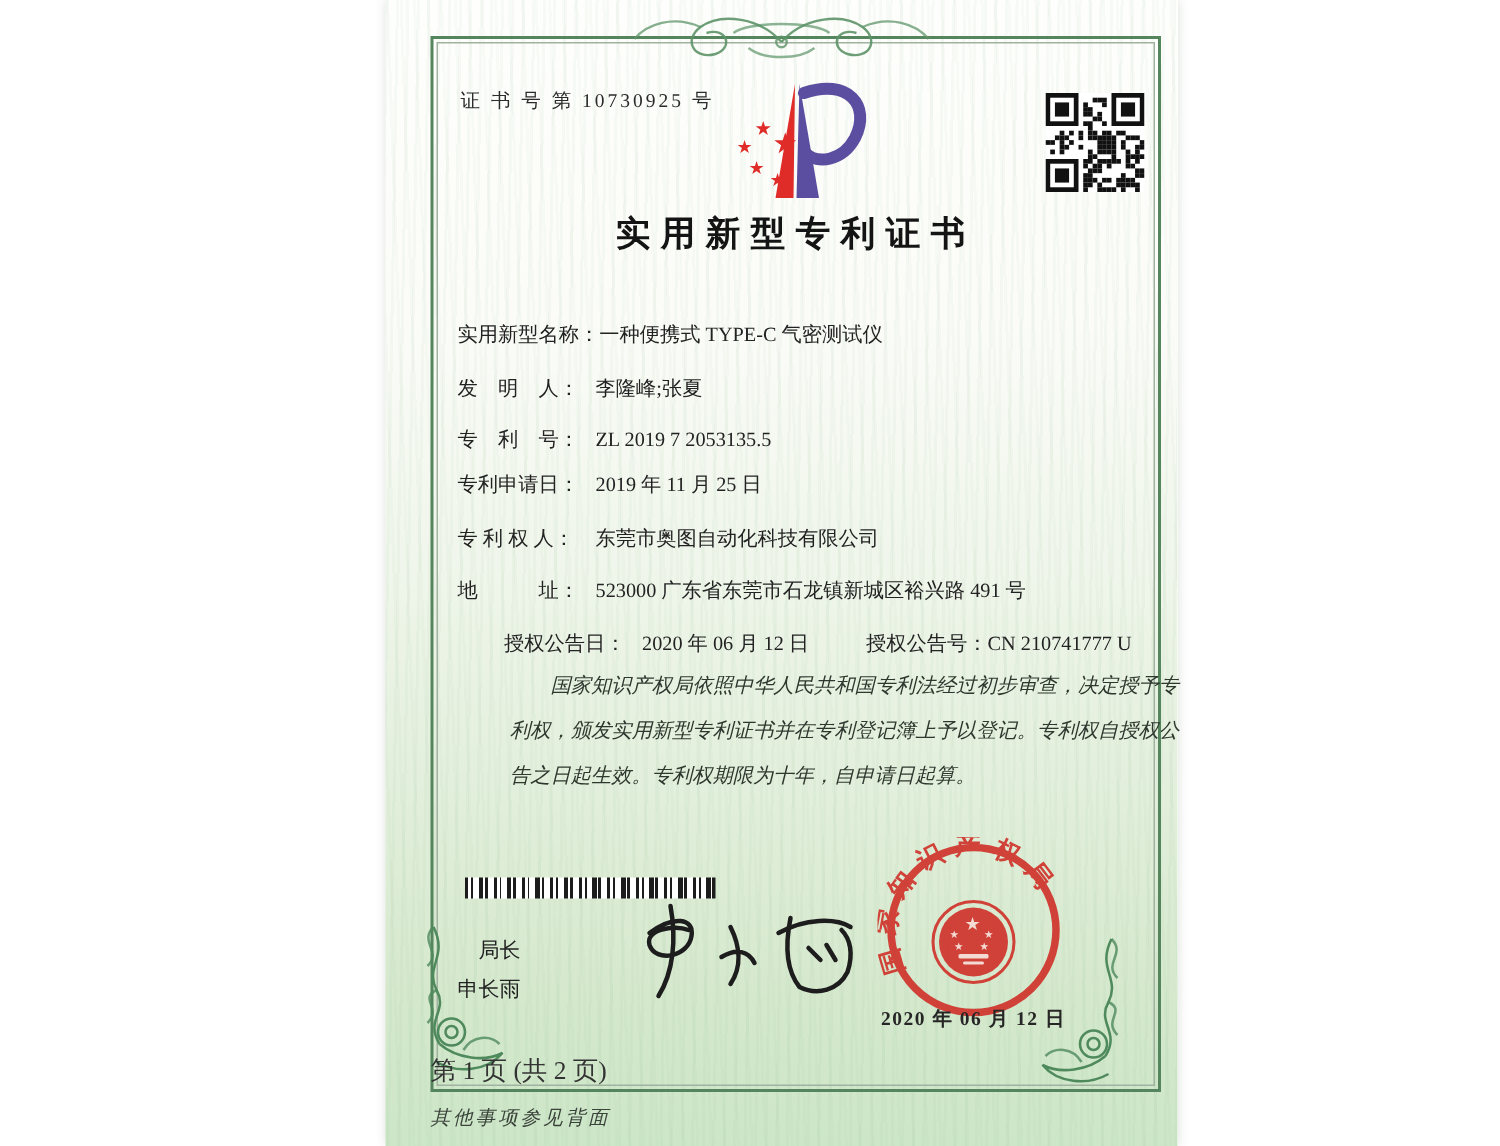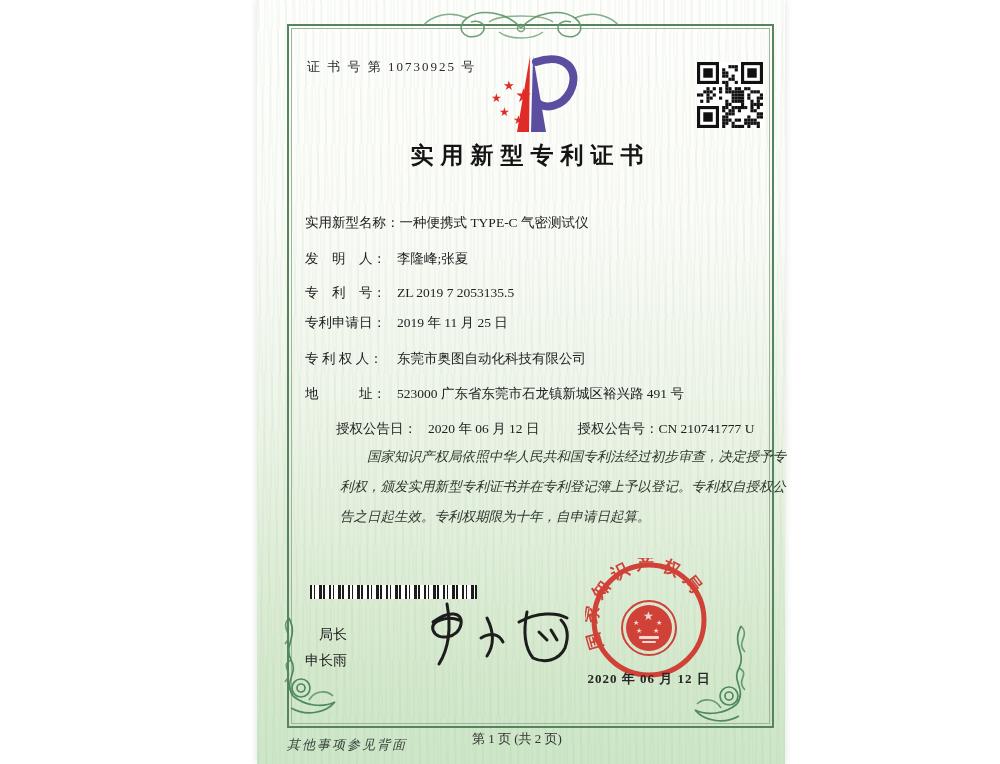--- a/index.html
+++ b/index.html
@@ -47,21 +47,21 @@
     position:absolute;left:53px;top:585px;width:167px;height:14px;
     background:repeating-linear-gradient(90deg,
       #1c1c1c 0 2px,#fff 2px 4px,#1c1c1c 4px 5px,#fff 5px 9px,
       #1c1c1c 9px 12px,#fff 12px 13px,#1c1c1c 13px 15px,#fff 15px 19px);
   }
   .issuer{position:absolute;left:48px;top:622px;font-size:14px;color:#222;line-height:26px;text-align:right;}
   .sig{position:absolute;left:148px;top:592px;width:170px;height:86px;}
   .seal{position:absolute;left:328px;top:558px;width:128px;height:128px;}
   .seal-date{position:absolute;left:322px;top:670px;width:140px;text-align:center;
     font-size:13px;font-weight:bold;color:#262626;letter-spacing:1px;}
-  .page-num{position:absolute;left:30px;top:702px;width:460px;text-align:center;font-size:13px;color:#333;margin-top:28px;}
+  .page-num{position:absolute;left:30px;top:702px;width:460px;text-align:left;font-size:17px;color:#333;}
   .back-note{position:absolute;left:30px;top:736px;width:487px;
     font-size:13px;font-style:italic;color:#3a433a;letter-spacing:2px;}
   .flourish{position:absolute;pointer-events:none;}
   .fl-top{left:162px;top:6px;}
   .fl-bl{left:8px;top:610px;}
   .fl-br{left:430px;top:618px;}
 </style>
 </head>
 <body>
 

